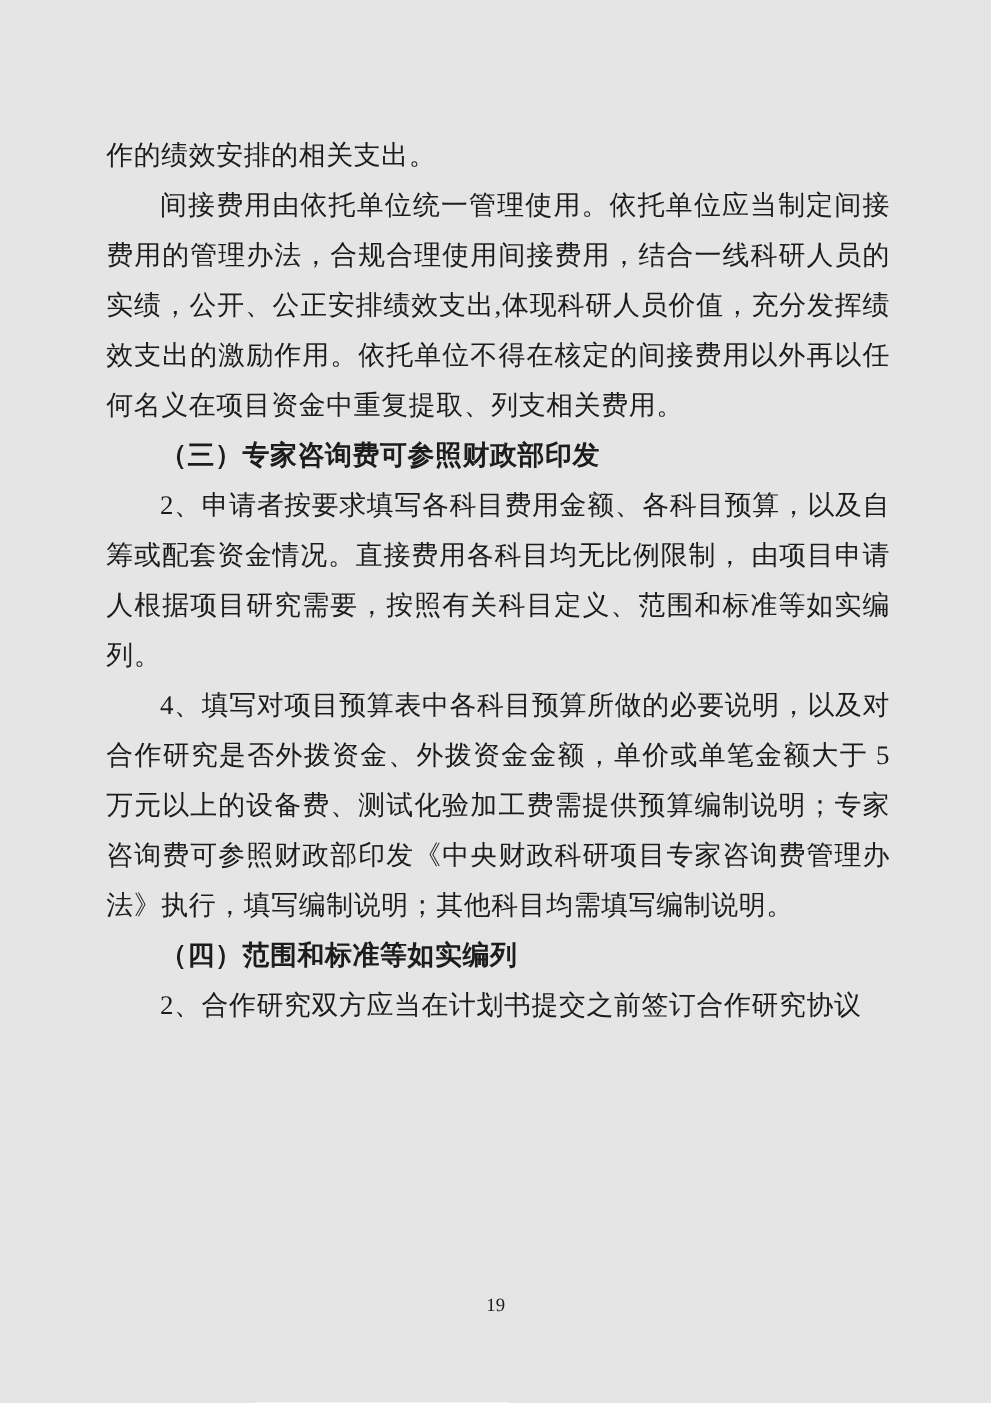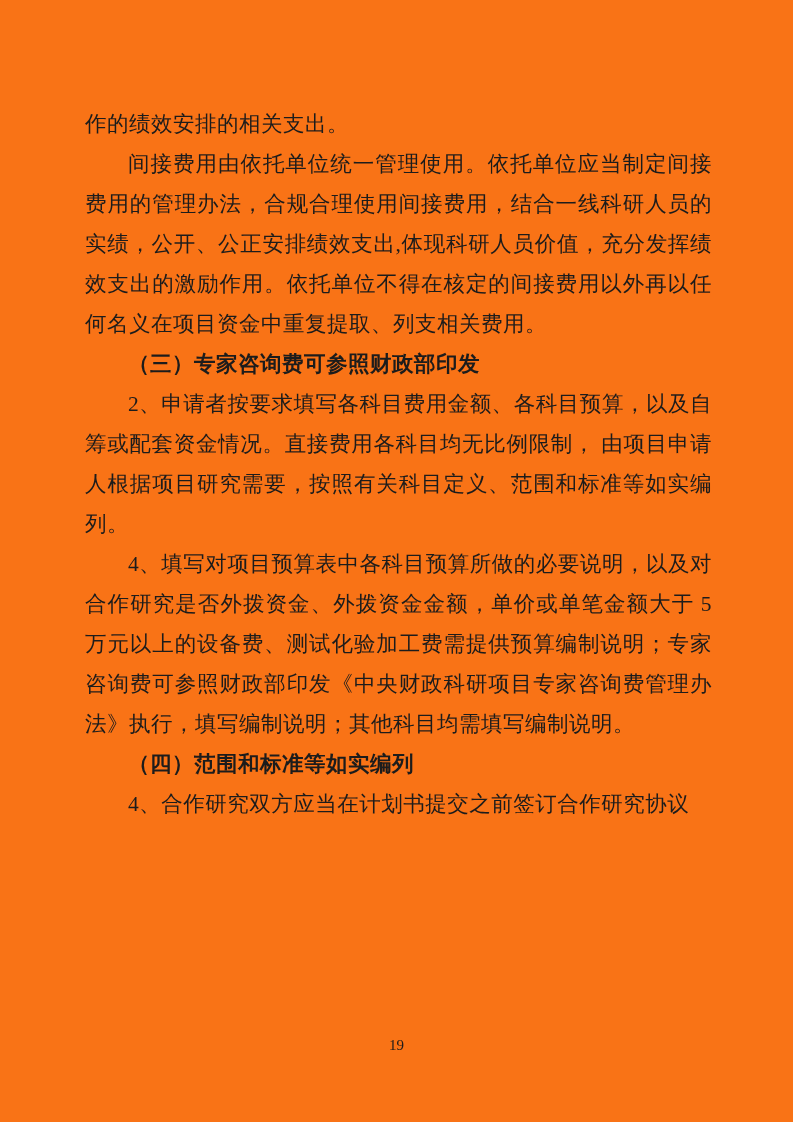--- a/index.html
+++ b/index.html
@@ -4,21 +4,21 @@
 <style>
   html, body {
     margin: 0;
     padding: 0;
     background: #ffffff;
   }
   .page {
     position: relative;
     width: 793px;
     height: 1122px;
-    background: #f97316;
+    background: #e5e5e5;
     overflow: hidden;
     font-family: "Liberation Serif", "DejaVu Serif", serif;
     color: #1c1c1c;
   }
   .content {
     position: absolute;
     top: 104px;
     left: 85px;
     width: 627px;
   }
@@ -64,18 +64,18 @@
 
     <h2 class="section-heading">（三）专家咨询费可参照财政部印发</h2>
 
     <p>2、申请者按要求填写各科目费用金额、各科目预算，以及自筹或配套资金情况。直接费用各科目均无比例限制， 由项目申请人根据项目研究需要，按照有关科目定义、范围和标准等如实编列。</p>
 
     <p>4、填写对项目预算表中各科目预算所做的必要说明，以及对合作研究是否外拨资金、外拨资金金额，单价或单笔金额大于 5万元以上的设备费、测试化验加工费需提供预算编制说明；专家咨询费可参照财政部印发《中央财政科研项目专家咨询费管理办法》执行，填写编制说明；其他科目均需填写编制说明。</p>
 
     <h2 class="section-heading">（四）范围和标准等如实编列</h2>
 
 
-    <p>4、合作研究双方应当在计划书提交之前签订合作研究协议</p>
+    <p>2、合作研究双方应当在计划书提交之前签订合作研究协议</p>
 
   </div>
 
   <div class="page-number">19</div>
 </div>
 
 </body></html>

